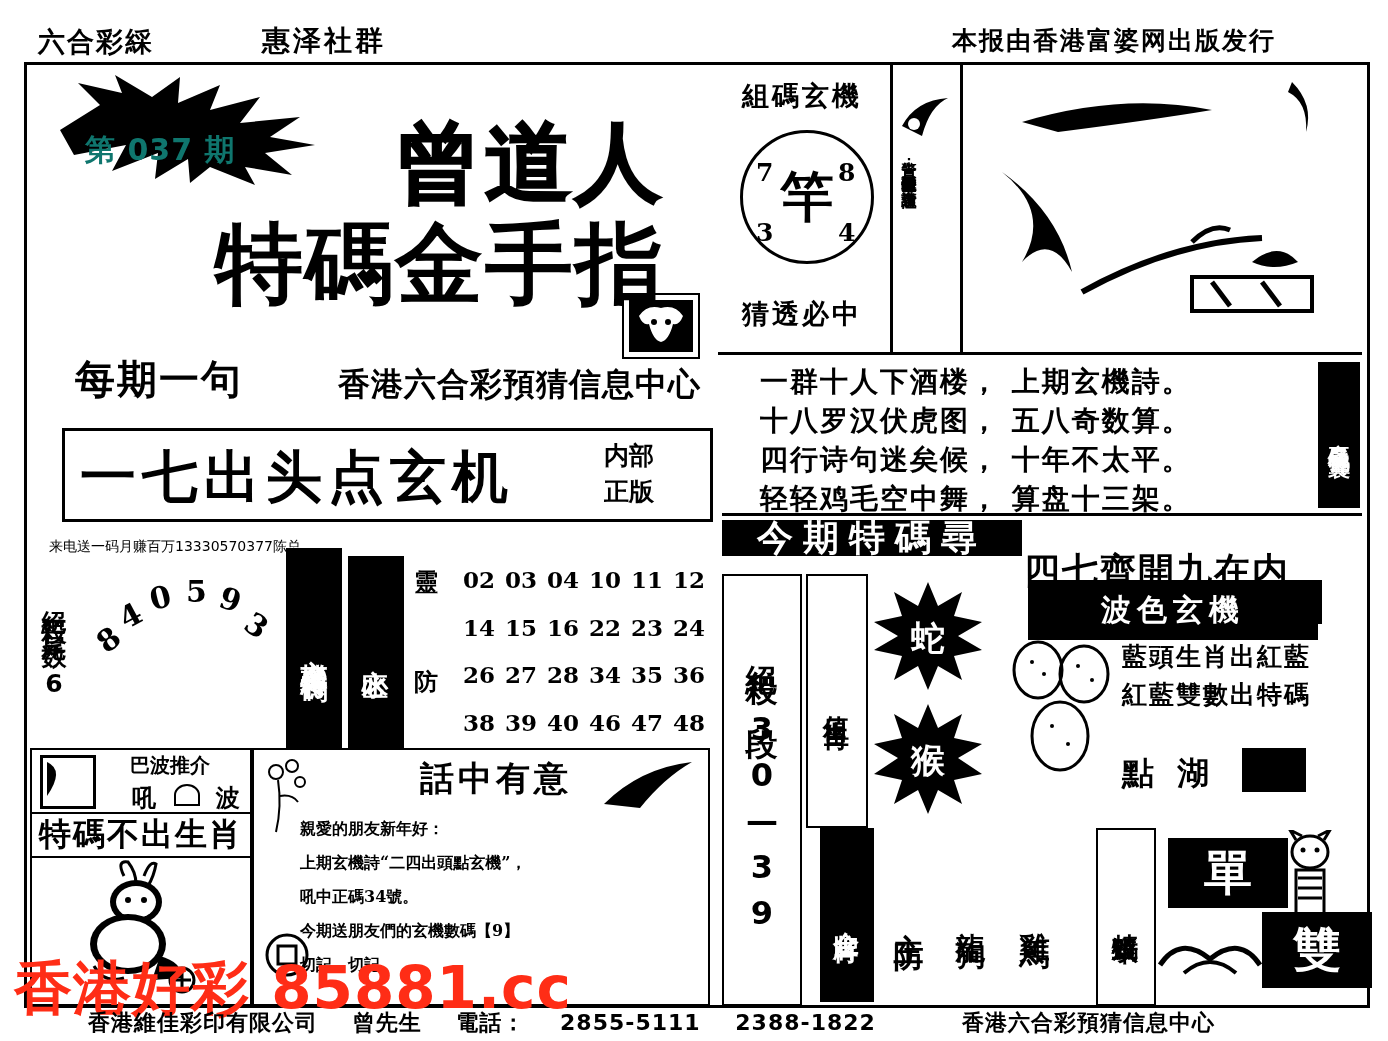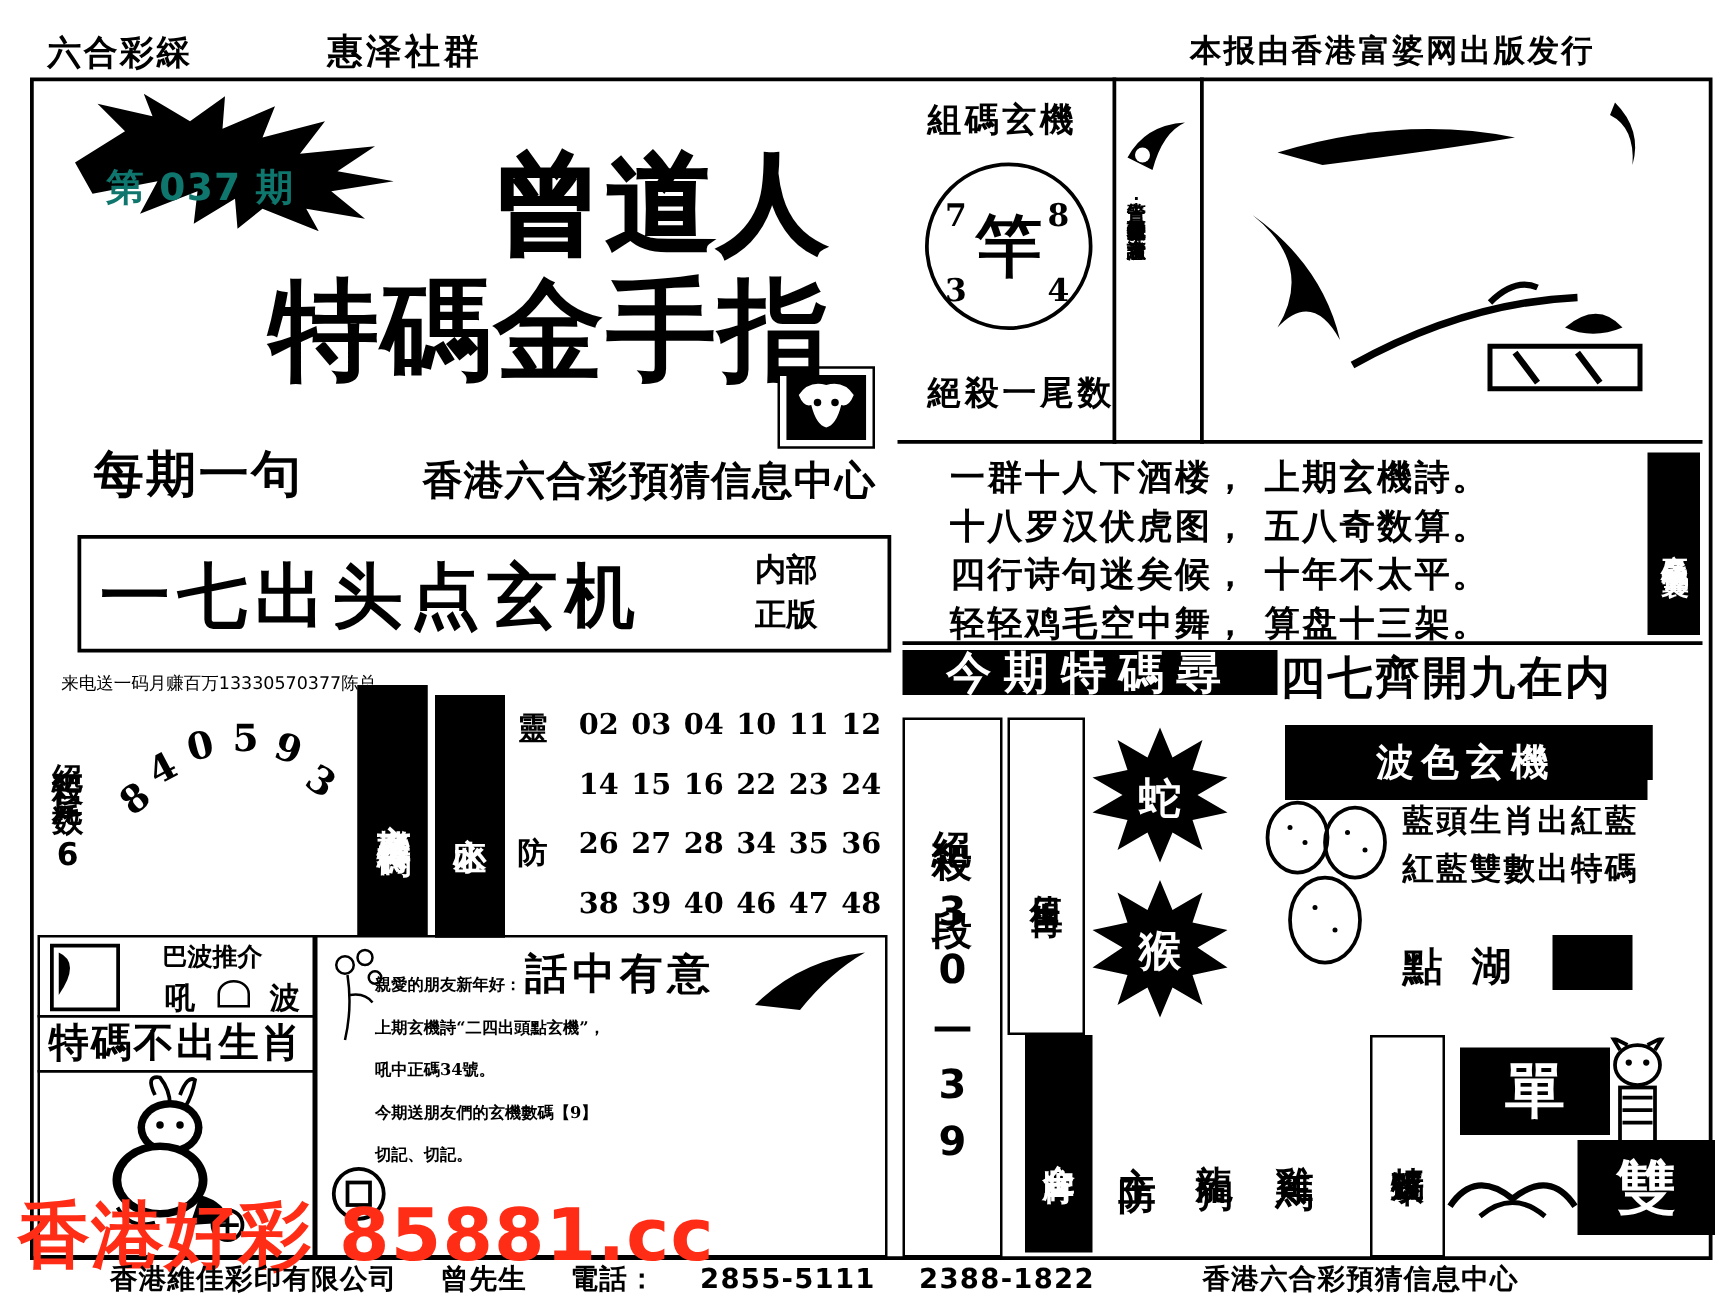--- a/index.html
+++ b/index.html
@@ -55,21 +55,21 @@
   #bobo{left:30px;top:748px;width:218px;height:62px;border:2px solid #000;}
   #bobo-sq{left:40px;top:755px;width:50px;height:48px;border:3px solid #000;}
   #bobo-t1{left:130px;top:752px;font-size:20px;font-weight:bold;}
   #bobo-t2{left:132px;top:782px;font-size:24px;font-weight:bold;letter-spacing:3px;}
   #noshengxiao{left:30px;top:812px;width:218px;height:42px;border:2px solid #000;}
   #noshengxiao div{font-size:32px;font-weight:bold;letter-spacing:2px;}
   #rabbitbox{left:30px;top:856px;width:218px;height:146px;border:2px solid #000;}
 
   #zhong-box{left:252px;top:748px;width:454px;height:254px;border:2px solid #000;}
   #zhong-title{left:420px;top:756px;font-size:34px;font-weight:bold;letter-spacing:4px;}
-  #zhong-body{left:300px;top:772px;width:390px;font-size:13px;line-height:34px;font-weight:bold;
+  #zhong-body{left:300px;top:812px;width:390px;font-size:16px;line-height:34px;font-weight:bold;
               font-family:"DejaVu Serif",serif;}
 
   
   #zuma{left:718px;top:62px;width:172px;height:290px;border-right:3px solid #000;border-bottom:3px solid #000;}
   #zuma-t{top:78px;left:742px;font-size:27px;font-weight:bold;letter-spacing:3px;}
   #zuma-circle{left:740px;top:130px;width:128px;height:128px;border:3px solid #000;border-radius:50%;}
   #zuma-big{font-size:54px;font-weight:bold;}
   #zuma-n1{left:756px;top:158px;font-size:25px;font-weight:bold;font-family:"DejaVu Serif",serif;}
   #zuma-n2{left:838px;top:158px;font-size:25px;font-weight:bold;font-family:"DejaVu Serif",serif;}
   #zuma-n3{left:756px;top:218px;font-size:25px;font-weight:bold;font-family:"DejaVu Serif",serif;}
@@ -82,21 +82,21 @@
 
   #artbox{left:962px;top:62px;width:400px;height:290px;border-bottom:3px solid #000;}
 
   
   #poembox{left:722px;top:355px;width:640px;height:158px;border-bottom:3px solid #000;}
   #poem{left:760px;top:362px;width:570px;font-size:28px;line-height:39px;font-weight:bold;letter-spacing:2px;}
   #winbag{left:1318px;top:362px;width:42px;height:146px;background:#000;}
   #winbag .vert{color:#fff;font-size:22px;font-weight:bold;letter-spacing:4px;}
   #banner-l{left:722px;top:520px;width:300px;height:36px;background:#000;}
   #banner-l div{color:#fff;font-size:36px;font-weight:bold;letter-spacing:10px;}
-  #banner-r{left:1024px;top:518px;font-size:36px;font-weight:bold;letter-spacing:2px;}
+  #banner-r{left:1024px;top:547px;font-size:36px;font-weight:bold;letter-spacing:2px;}
 
   
   #jueshaduan{left:722px;top:574px;width:76px;height:428px;border:2px solid #000;}
   #jueshaduan .vert{font-size:32px;font-weight:bold;letter-spacing:8px;}
 
   
   #zhiri{left:806px;top:574px;width:58px;height:250px;border:2px solid #000;}
   #zhiri .vert{font-size:26px;font-weight:bold;letter-spacing:3px;}
   #zodiac1{left:872px;top:580px;width:112px;height:112px;}
   #zodiac2{left:872px;top:700px;width:112px;height:118px;}
@@ -307,21 +307,21 @@
 
   <div class="abs" id="zuma"></div>
   <div class="abs" id="zuma-t">組碼玄機</div>
   <div class="abs ctr" id="zuma-circle">
     <span id="zuma-big">竿</span>
   </div>
   <div class="abs" id="zuma-n1">7</div>
   <div class="abs" id="zuma-n2">8</div>
   <div class="abs" id="zuma-n3">3</div>
   <div class="abs" id="zuma-n4">4</div>
-  <div class="abs" id="zuma-b">絕殺一尾数</div>
+  <div class="abs" id="zuma-b">猜透必中</div>
 
   <div class="abs" id="warnbox"></div>
   <div class="abs" id="warn-tag">
     <svg width="52" height="44" viewBox="0 0 52 44">
       <path d="M2 30 Q16 4 48 2 Q30 10 22 40 Z" fill="#000"></path>
       <circle cx="14" cy="28" r="6" fill="#fff"></circle>
     </svg>
   </div>
   <div class="abs vert" id="warn-txt">警告：最近市面發現有不法分子假冒本報，請讀者注意</div>
 

